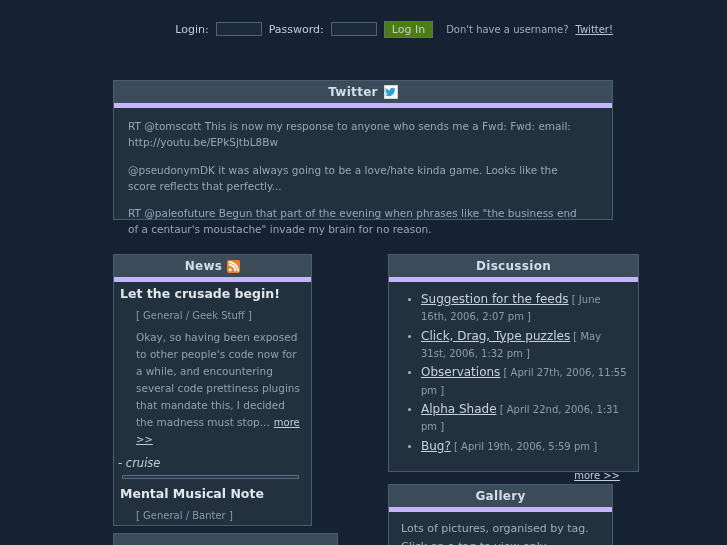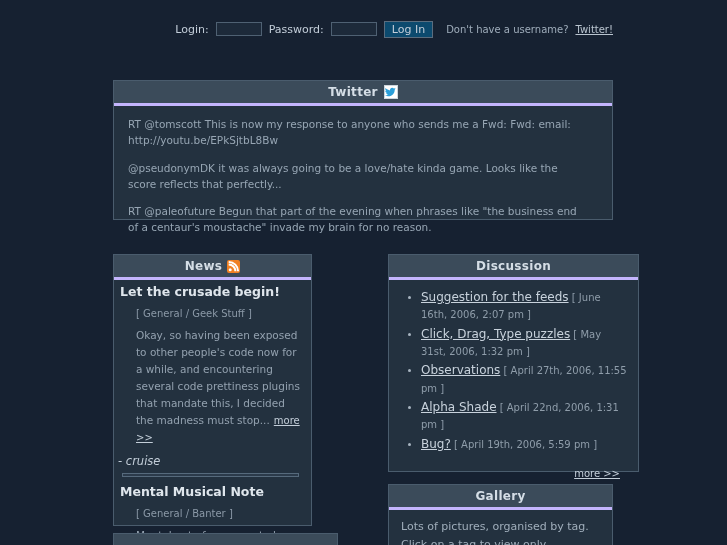--- a/index.html
+++ b/index.html
@@ -44,21 +44,21 @@
     background: #1d2a3a;
     border: 1px solid #4f6173;
     box-sizing: border-box;
     outline: none;
     color: #c3ced9;
     font-family: "DejaVu Sans", "Liberation Sans", sans-serif;
     font-size: 10px;
     padding: 0 2px;
   }
   .btn {
-    background: #0c4a6e;
+    background: #4d7c0f;
     border: 1px solid #5b6d7e;
     color: #c3ced9;
     font-family: "DejaVu Sans", "Liberation Sans", sans-serif;
     font-size: 11px;
     padding: 2px 7px;
     line-height: 11px;
     cursor: pointer;
   }
   .reg-text {
     color: #9fadbb;
@@ -96,21 +96,21 @@
     border: 1px solid #4a5c6d;
     background: #23313f;
     box-sizing: border-box;
   }
   .panel-head {
     background: #3b4b5a;
     height: 22px;
     display: flex;
     align-items: center;
     justify-content: center;
-    border-bottom: 3px solid #c4b5fd;
+    border-bottom: 5px solid #c4b5fd;
   }
   .panel-head .title {
     font-weight: bold;
     font-size: 12px;
     color: #d5dee6;
     letter-spacing: 0.3px;
   }
   .panel-body {
     padding: 8px 10px;
     color: #97a6b4;

